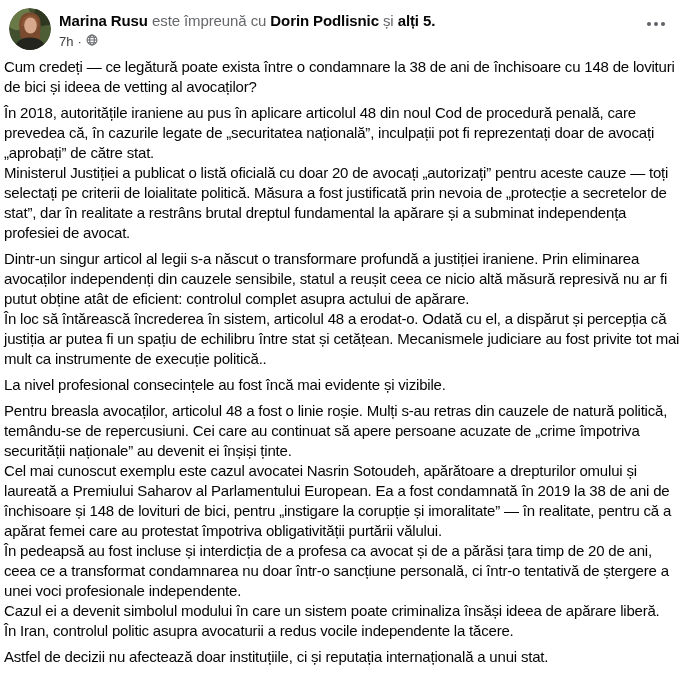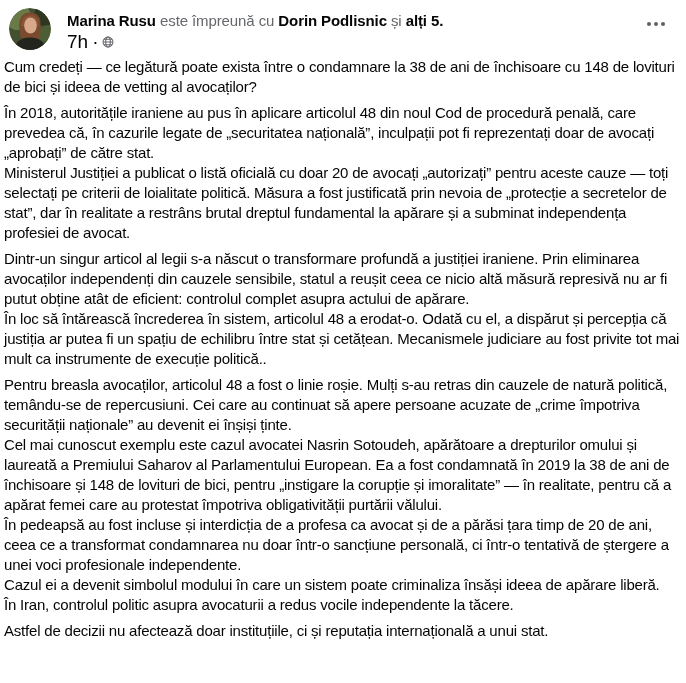--- a/index.html
+++ b/index.html
@@ -14,21 +14,20 @@
     font-family: "Liberation Sans", sans-serif;
     -webkit-font-smoothing: antialiased;
   }
   .post { position: relative; width: 100%; height: 100%; background: #fff; }
 
   
   .header {
     display: flex;
     align-items: flex-end;
     padding: 8px 16px 4px 9px;
-    gap: 8px;
   }
   .avatar {
     width: 42px; height: 42px;
     border-radius: 50%;
     overflow: hidden;
     flex: 0 0 auto;
     cursor: pointer;
   }
   .avatar svg { display: block; }
   .header-text { margin-left: 8px; padding-top: 3px; min-width: 0; }
@@ -40,23 +39,23 @@
   }
   .title-line .strong {
     color: #050505;
     font-weight: 700;
     cursor: pointer;
   }
   .meta-line {
     margin-top: 3px;
     display: flex;
     align-items: center;
-    font-size: 19px;
+    font-size: 13px;
     line-height: 16px;
-    color: #000000;
+    color: #404040;
   }
   .meta-line .dot-sep { margin: 0 4px; }
   .globe { display: inline-block; margin-top: 1px; }
 
   .options-btn {
     position: absolute;
     top: 14px; right: 14px;
     width: 32px; height: 20px;
     display: flex;
     align-items: center;
@@ -140,20 +139,21 @@
     </div>
 
   </div>
 
   <div class="content">
     <p>Cum credeți — ce legătură poate exista între o condamnare la 38 de ani de închisoare cu 148 de lovituri de bici și ideea de vetting al avocaților?</p>
     <p>În 2018, autoritățile iraniene au pus în aplicare articolul 48 din noul Cod de procedură penală, care prevedea că, în cazurile legate de „securitatea națională”, inculpații pot fi reprezentați doar de avocați „aprobați” de către stat.
 Ministerul Justiției a publicat o listă oficială cu doar 20 de avocați „autorizați” pentru aceste cauze — toți selectați pe criterii de loialitate politică. Măsura a fost justificată prin nevoia de „protecție a secretelor de stat”, dar în realitate a restrâns brutal dreptul fundamental la apărare și a subminat independența profesiei de avocat.</p>
     <p>Dintr-un singur articol al legii s-a născut o transformare profundă a justiției iraniene. Prin eliminarea avocaților independenți din cauzele sensibile, statul a reușit ceea ce nicio altă măsură represivă nu ar fi putut obține atât de eficient: controlul complet asupra actului de apărare.
 În loc să întărească încrederea în sistem, articolul 48 a erodat-o. Odată cu el, a dispărut și percepția că justiția ar putea fi un spațiu de echilibru între stat și cetățean. Mecanismele judiciare au fost privite tot mai mult ca instrumente de execuție politică..</p>
+    <p>La nivel profesional consecințele au fost încă mai evidente și vizibile.</p>
     <p>Pentru breasla avocaților, articolul 48 a fost o linie roșie. Mulți s-au retras din cauzele de natură politică, temându-se de repercusiuni. Cei care au continuat să apere persoane acuzate de „crime împotriva securității naționale” au devenit ei înșiși ținte.
 Cel mai cunoscut exemplu este cazul avocatei Nasrin Sotoudeh, apărătoare a drepturilor omului și laureată a Premiului Saharov al Parlamentului European. Ea a fost condamnată în 2019 la 38 de ani de închisoare și 148 de lovituri de bici, pentru „instigare la corupție și imoralitate” — în realitate, pentru că a apărat femei care au protestat împotriva obligativității purtării vălului.
 În pedeapsă au fost incluse și interdicția de a profesa ca avocat și de a părăsi țara timp de 20 de ani, ceea ce a transformat condamnarea nu doar într-o sancțiune personală, ci într-o tentativă de ștergere a unei voci profesionale independente.
 Cazul ei a devenit simbolul modului în care un sistem poate criminaliza însăși ideea de apărare liberă.
 În Iran, controlul politic asupra avocaturii a redus vocile independente la tăcere.</p>
     <p>Astfel de decizii nu afectează doar instituțiile, ci și reputația internațională a unui stat.</p>
   </div>
 
 </div>
 

